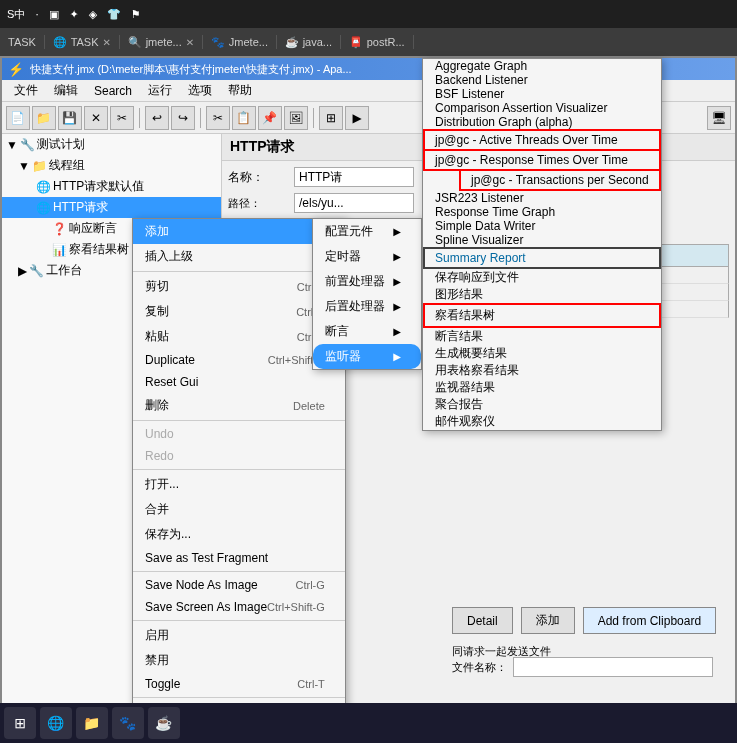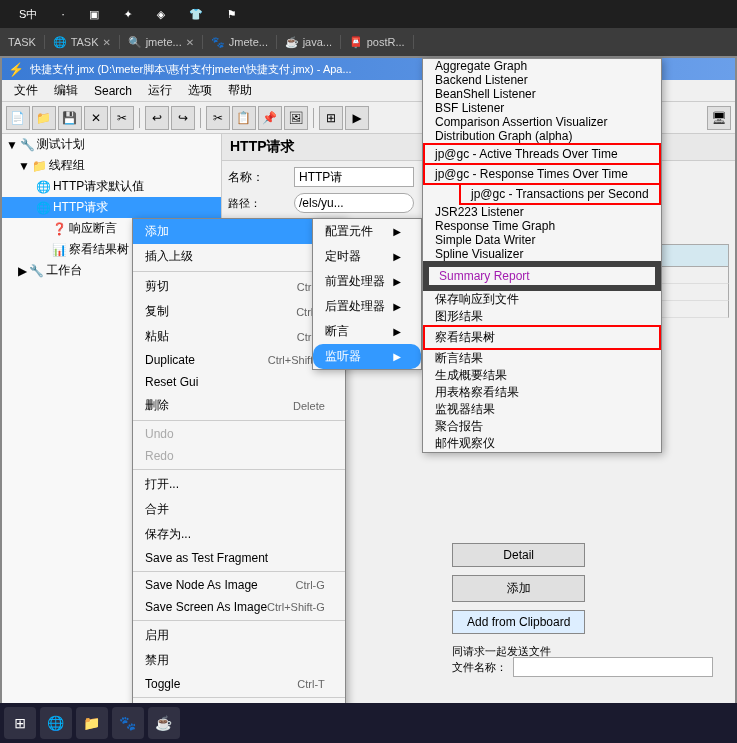--- a/index.html
+++ b/index.html
@@ -12,22 +12,22 @@
       position: relative;
       background: #c0c0c0;
     }
 
     
     .taskbar-top {
       background: #1f1f1f;
       height: 28px;
       display: flex;
       align-items: center;
-      padding: 0 16px;
-      gap: 18px;
+      padding: 0 4px;
+      gap: 4px;
     }
     .taskbar-top .sys-icon {
       color: #fff;
       font-size: 11px;
       padding: 2px 3px;
       cursor: pointer;
     }
     .tab-bar {
       display: flex;
       align-items: center;
@@ -432,21 +432,21 @@
       <div class="panel-header">HTTP请求</div>
       <div class="right-content">
         <div class="field-row">
           <span class="field-label">名称：</span>
           <input class="field-input" style="width: 120px;" value="HTTP请">
           <span style="margin-left:20px;">Tim</span>
           <span style="margin-left:40px;">Con</span>
         </div>
         <div class="field-row">
           <span class="field-label" style="font-size:11px;">路径：</span>
-          <input class="field-input" style="width: 120px; border-radius: 10px;" value="/els/yu...">
+          <input class="field-input" style="width: 120px;" value="/els/yu...">
           <span style="margin-left:10px;">方法：</span>
           <span style="margin-left:4px;">GET</span>
         </div>
         <div class="checkbox-row">
           <input type="checkbox" style="">
           <span>自动重定向</span>
           <span style="margin-left:30px;">请求一起发送参数</span>
         </div>
 
         <div class="params-area">
@@ -461,21 +461,21 @@
           <div class="params-row">
             <span class="params-cell">partner_serial_no</span>
             <span class="params-cell">collection_apply$</span>
           </div>
           <div class="params-row">
             <span class="params-cell">partner_trans_date</span>
             <span class="params-cell">${_time(yyyyMMdd</span>
           </div>
         </div>
 
-        <div style="display:flex; gap:8px; margin-top:8px; position:absolute; bottom:85px; left:230px;flex-direction:column;">
+        <div style="display:flex; gap:8px; margin-top:8px; position:absolute; bottom:85px; left:230px;">
           <button class="btn">Detail</button>
           <button class="btn">添加</button>
           <button class="btn primary">Add from Clipboard</button>
         </div>
 
         <div style="position:absolute; bottom:60px; left:230px; font-size:11px;">
           <span>同请求一起发送文件</span>
         </div>
         <div style="position:absolute; bottom:42px; left:230px; font-size:11px; display:flex; align-items:center; gap:6px;">
           <span>文件名称：</span>
@@ -605,23 +605,20 @@
   </div>
 
   <div class="submenu-listeners" style="top:0;">
     <div class="sub-item">
       <span>Aggregate Graph</span>
     </div>
     <div class="sub-item">
       <span>Backend Listener</span>
     </div>
     <div class="sub-item">
-      <span>BeanShell Listener</span>
-    </div>
-    <div class="sub-item">
       <span>BSF Listener</span>
     </div>
     <div class="sub-item">
       <span>Comparison Assertion Visualizer</span>
     </div>
     <div class="sub-item">
       <span>Distribution Graph (alpha)</span>
     </div>
 
     <div class="sub-item" style="border:2px solid red; color:#000; padding:2px 10px;">
@@ -639,21 +636,21 @@
     <div class="sub-item">
       <span>Response Time Graph</span>
     </div>
     <div class="sub-item">
       <span>Simple Data Writer</span>
     </div>
     <div class="sub-item">
       <span>Spline Visualizer</span>
     </div>
 
-    <div class="sub-item" style="border:6px solid #404040; color:#a21caf; padding:2px 10px;">
+    <div class="sub-item" style="border:2px solid #404040; color:#0369a1; padding:2px 10px;">
       <span>Summary Report</span>
     </div>
     <div class="sub-item">
       <span>保存响应到文件</span>
     </div>
     <div class="sub-item">
       <span>图形结果</span>
     </div>
 
     <div class="sub-item" style="border:2px solid red; color:#000; padding:2px 10px;">

